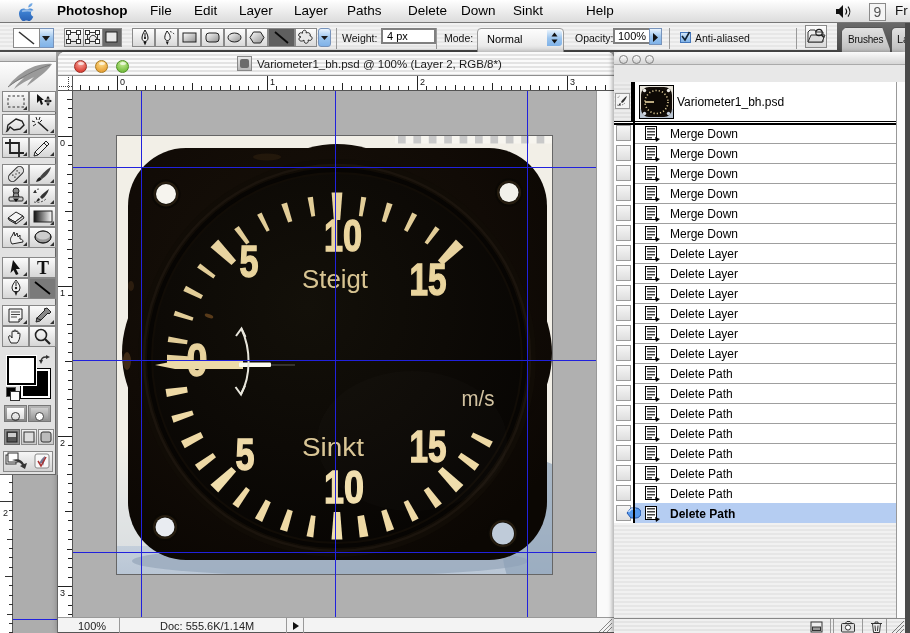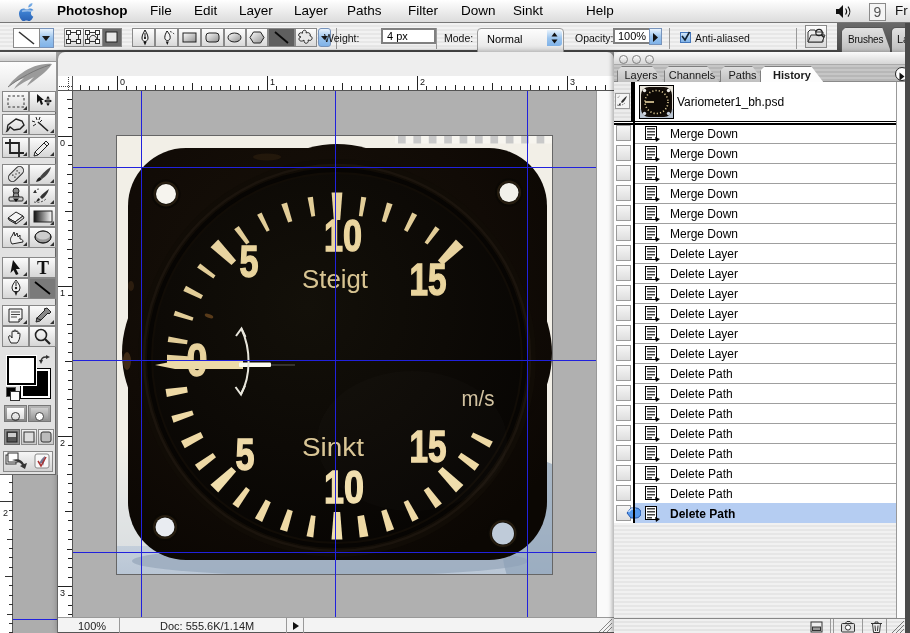--- a/index.html
+++ b/index.html
@@ -50,21 +50,21 @@
         </defs>
 <path fill="url(#apg)" d="M9.3 5.6c1-.1 2.2-.7 3-1.5.7-.8 1.2-1.9 1.1-3-1 .1-2.3.7-3 1.5-.7.7-1.2 1.9-1.1 3zM14.6 8.2c-.9-1.1-2.2-1.7-3.4-1.7-1.6 0-2.3.8-3.4.8-1.1 0-2-.8-3.4-.8-1.4 0-2.8.8-3.7 2.2-1.3 2-.7 5.8 1 8.3.7 1 1.6 2.1 2.8 2.1 1.1 0 1.4-.7 2.9-.7 1.5 0 1.8.7 2.9.7 1.2 0 2.2-1.3 2.9-2.3.5-.8.7-1.2 1.1-2.1-2.9-1.1-3.4-5.2-.3-6.5z"></path>
 <path fill="#cfe4f7" opacity=".55" d="M3.2 8.5c2-1.5 8-1.4 10.4.2.7.5-.1 1.6-1 1.3-2.7-.8-6.1-.8-8.6.1-.9.3-1.6-1-.8-1.6z"></path>
       </svg>
       <div class="mi" style="left:57px;font-weight:bold;">Photoshop</div>
       <div class="mi" style="left:150px;">File</div>
       <div class="mi" style="left:194px;">Edit</div>
       <div class="mi" style="left:239px;">Layer</div>
       <div class="mi" style="left:294px;">Layer</div>
       <div class="mi" style="left:347px;">Paths</div>
-      <div class="mi" style="left:408px;">Filter</div>
+      <div class="mi" style="left:408px;">Delete</div>
       <div class="mi" style="left:461px;">Down</div>
       <div class="mi" style="left:513px;">Sinkt</div>
       <div class="mi" style="left:586px;">Help</div>
       <svg class="abs" style="left:836px;top:4px" width="16" height="15" viewBox="0 0 16 15">
 <path fill="#111" d="M0 5h3l4-4v13l-4-4H0z"></path>
 <path fill="none" stroke="#111" stroke-width="1.2" d="M9.5 4.5a5 5 0 0 1 0 6M12 2.5a8 8 0 0 1 0 10"></path>
       </svg>
       <div class="abs" style="left:869px;top:3px;width:15px;height:16px;border:1px solid #8a8a8a;background:#f5f5f5;color:#555;font-size:14px;text-align:center;line-height:16px">9</div>
       <div class="abs" style="left:895px;top:3px;font-size:13.5px;color:#111">Fr</div>
     </div>
@@ -139,21 +139,21 @@
       <svg class="abs" style="left:297px;top:6px" width="18" height="17" viewBox="0 0 18 17">
         <path d="M6 2c2-2 4 0 3 2 2-1 5 0 4 3 2 0 3 3 1 4-1 1-2 0-3 0 1 2-1 4-3 3-1-1-1-2-1-3-2 2-5 1-5-1 0-1 1-2 2-2-2 0-3-2-2-3 1-2 2-1 4-1-1-1-1-1 0-2z" fill="#e8e8e8" stroke="#222"></path>
       </svg>
       <div class="abs" style="left:318px;top:5px;width:13px;height:19px;border:1px solid #7793bb;background:linear-gradient(#eaf4fd,#9cc5ee 50%,#7fb2e8);box-sizing:border-box;border-radius:3px"><svg width="11" height="17">
           <path d="M2 7l3.5 4 3.5-4z" fill="#1a1a1a"></path>
         </svg></div>
       <div class="sep" style="left:336px;top:5px;height:21px"></div>
       <div class="sep" style="left:436px;top:5px;height:21px"></div>
       <div class="sep" style="left:669px;top:5px;height:21px"></div>
       <div class="sep" style="left:796px;top:5px;height:21px"></div>
-      <div class="lbl" style="left:324px;top:9px">Weight:</div>
+      <div class="lbl" style="left:342px;top:9px">Weight:</div>
       <div class="abs" style="left:381px;top:5px;width:47px;height:11px;border:2px solid #808080;background:#fff;font-size:11px;padding:1px 0 0 4px;line-height:11px">4 px</div>
       <div class="lbl" style="left:444px;top:9px">Mode:</div>
       <div class="abs" style="left:477px;top:5px;width:87px;height:36px;border:1px solid #999;border-radius:4px;background:linear-gradient(#fdfdfd,#d8d8d8);box-sizing:border-box;font-size:11px">
         <span style="position:absolute;left:9px;top:3.5px">Normal</span>
 <span style="position:absolute;right:1px;top:1px;width:15px;height:16px;background:linear-gradient(#e8f3fd,#9cc5ee 50%,#7fb2e8);border-radius:0 3px 3px 0"><svg width="15" height="16">
             <path d="M4.5 6.5l3-4 3 4z" fill="#111"></path>
             <path d="M4.5 9.5l3 4 3-4z" fill="#111"></path>
           </svg></span>
       </div>
       <div class="lbl" style="left:575px;top:9px">Opacity:</div>
@@ -195,20 +195,35 @@
         <div class="abs" style="left:9px;top:129.1px;width:4px;height:1px;background:#333"></div>
         <div class="abs" style="left:7px;top:138.5px;width:6px;height:1px;background:#333"></div>
         <div class="abs" style="left:9px;top:147.9px;width:4px;height:1px;background:#333"></div>
         <div class="abs" style="left:9px;top:157.2px;width:4px;height:1px;background:#333"></div>
         <div class="abs" style="left:3px;top:33px;font-size:9px;color:#222">2</div>
       </div>
       <div class="abs" style="left:13px;top:144px;width:44px;height:1px;background:#2121dd"></div>
       <div class="abs" style="left:57px;top:0;width:1px;height:158px;background:#777"></div>
     </div>
 <div id="docwin">
+      <div id="dtitle">
+        <div class="tl" style="left:16px;background:radial-gradient(circle at 50% 25%,#f9a9a0,#dc4439 75%);border:1px solid #9a2e26;box-sizing:border-box">
+          <div style="position:absolute;left:2.5px;top:1px;width:6px;height:3.5px;border-radius:50%;background:rgba(255,255,255,.65)"></div>
+        </div>
+        <div class="tl" style="left:37px;background:radial-gradient(circle at 50% 25%,#ffe08a,#e8a33b 75%);border:1px solid #a87a20;box-sizing:border-box">
+          <div style="position:absolute;left:2.5px;top:1px;width:6px;height:3.5px;border-radius:50%;background:rgba(255,255,255,.65)"></div>
+        </div>
+        <div class="tl" style="left:58px;background:radial-gradient(circle at 50% 25%,#c8ec96,#77bf42 75%);border:1px solid #4f8f24;box-sizing:border-box">
+          <div style="position:absolute;left:2.5px;top:1px;width:6px;height:3.5px;border-radius:50%;background:rgba(255,255,255,.65)"></div>
+        </div>
+        <div class="abs" style="left:179px;top:4px;width:15px;height:15px;background:linear-gradient(#e8e8e8,#b8b8b8);border:1px solid #888;box-sizing:border-box">
+          <div class="abs" style="left:2px;top:2px;width:9px;height:9px;background:#6b6b6b;border-radius:2px"></div>
+        </div>
+        <div class="abs" style="left:199px;top:6px;font-size:11.5px;color:#1a1a1a;white-space:nowrap">Variometer1_bh.psd @ 100% (Layer 2, RGB/8*)</div>
+      </div>
       <div id="hruler">
         <div class="abs" style="left:6.5px;bottom:0;width:1px;height:5px;background:#222"></div>
         <div class="abs" style="left:15.9px;bottom:0;width:1px;height:4px;background:#222"></div>
         <div class="abs" style="left:25.2px;bottom:0;width:1px;height:4px;background:#222"></div>
         <div class="abs" style="left:34.6px;bottom:0;width:1px;height:4px;background:#222"></div>
         <div class="abs" style="left:44.0px;bottom:0;width:1px;height:15px;background:#222"></div>
         <div class="abs" style="left:47.0px;top:1px;font-size:9px;color:#111">0</div>
         <div class="abs" style="left:53.4px;bottom:0;width:1px;height:4px;background:#222"></div>
         <div class="abs" style="left:62.8px;bottom:0;width:1px;height:4px;background:#222"></div>
         <div class="abs" style="left:72.1px;bottom:0;width:1px;height:4px;background:#222"></div>
@@ -691,29 +706,20 @@
           <path d="M41 4c-3 2-5 5-6 8l3-1 1 3c1-3 2-7 2-10z" fill="#557" opacity=".8"></path>
           <path d="M34 9l3 5 5-9" fill="none" stroke="#a33" stroke-width="1.5"></path>
         </svg></div>
     </div>
 <div id="palette">
       <div id="ptitle">
         <div class="pcirc" style="left:5px"></div>
         <div class="pcirc" style="left:18px"></div>
         <div class="pcirc" style="left:31px"></div>
       </div>
-      <div id="ptabs">
-        <div class="ptab" style="left:3px;width:46px;line-height:17px">Layers</div>
-        <div class="ptab" style="left:50px;width:54px;line-height:17px">Channels</div>
-        <div class="ptab" style="left:106px;width:43px;line-height:17px">Paths</div>
-        <div class="ptab" style="left:146px;width:62px;line-height:17px;background:#fdfdfd;font-weight:bold">History</div>
-        <div class="abs" style="left:281px;top:2px;width:14px;height:14px;border-radius:50%;background:#fdfdfd;border:1.5px solid #222;box-sizing:border-box"><svg width="11" height="11">
-            <path d="M3.5 1.5l5 4-5 4z" fill="#111"></path>
-          </svg></div>
-      </div>
       <div id="pcontent">
         <div class="abs" style="left:0;top:0;width:282px;height:38.5px;background:#fff">
           <div class="abs" style="left:0;top:0;width:18.5px;height:38.5px;background:repeating-linear-gradient(180deg,#ececec 0 2px,#e0e0e0 2px 4px);border-right:2px solid #000;box-sizing:border-box"></div>
           <div class="abs" style="left:1px;top:11px;width:15px;height:16px;background:#f4f4f4;border:1px solid #999;box-sizing:border-box"><svg width="13" height="14" viewBox="0 0 13 14">
               <path d="M11 2c-2 1-5 4-6 6l1 1c2-1 4-4 5-7z" fill="#333"></path>
               <path d="M4 9c-1 1-1 2-2 3 1 0 2-1 3-2z" fill="#222"></path>
               <path d="M2 4c0-1 1-2 2-2M1 11c3 1 6 0 8-2" fill="none" stroke="#666" stroke-width=".8" stroke-dasharray="1.5 1"></path>
             </svg></div>
           <div class="abs" style="left:25px;top:3px;width:33px;height:32px;background:#111;border:1px solid #000">
 <svg width="33" height="32" viewBox="0 0 33 32">

